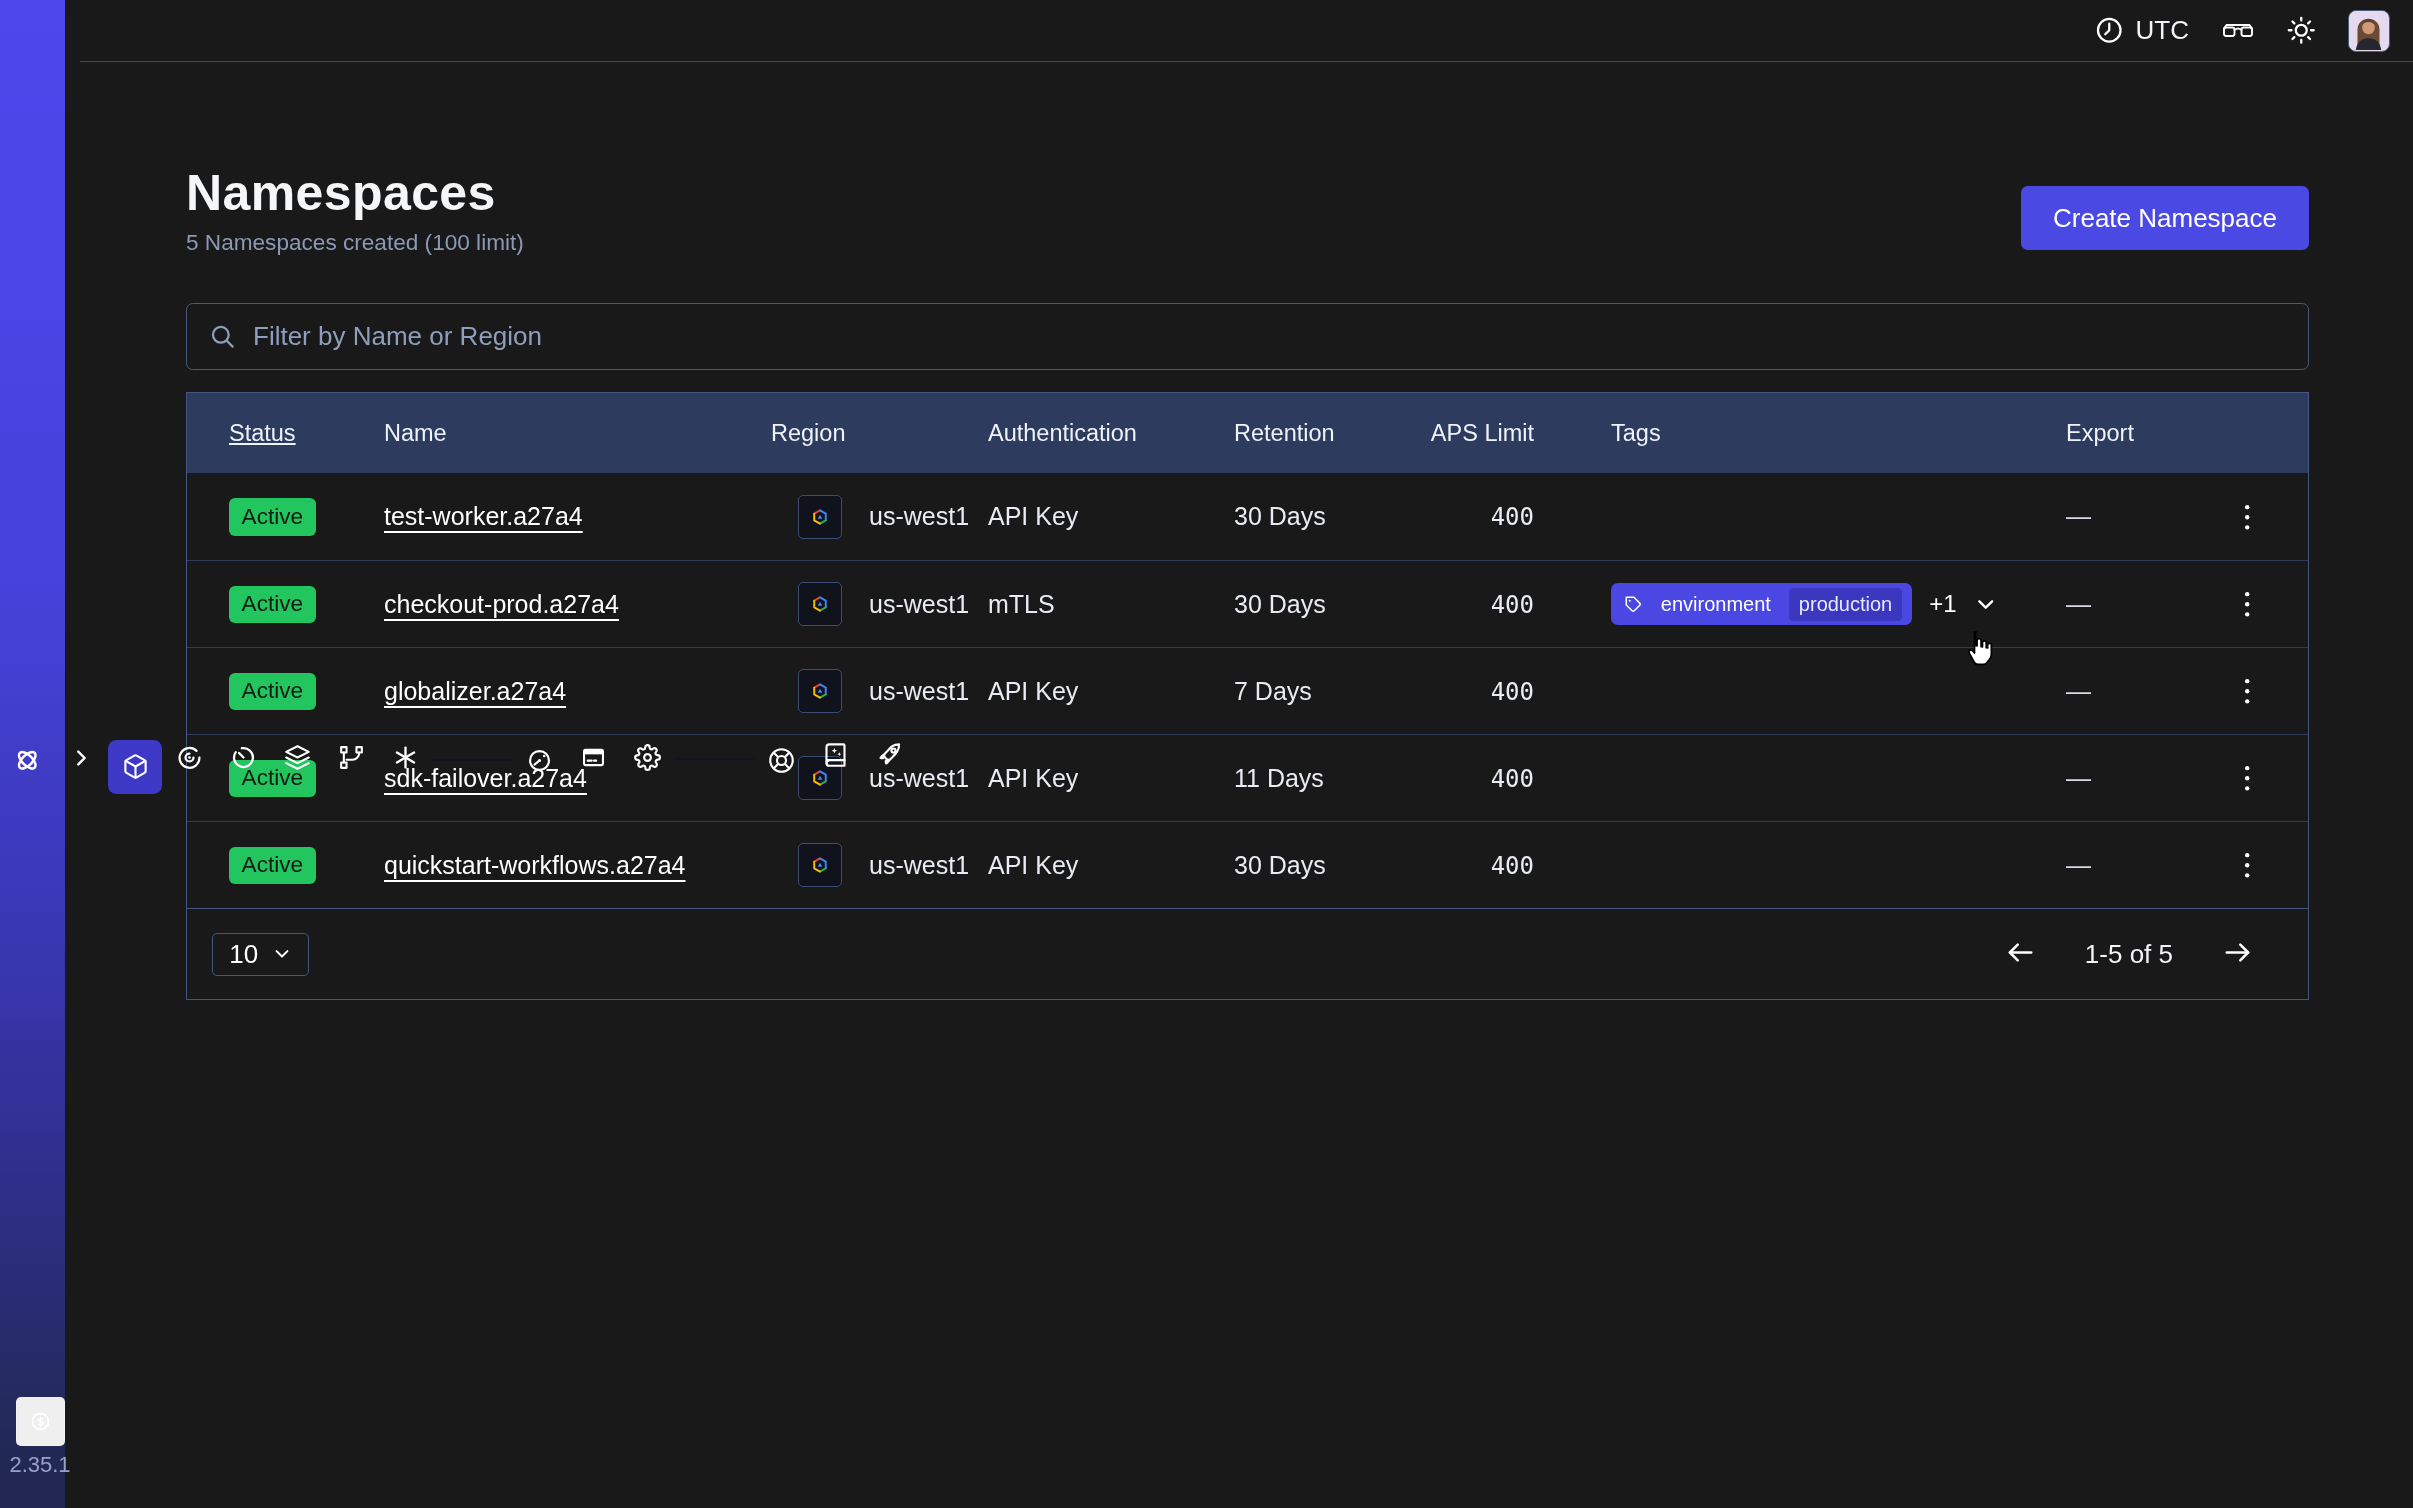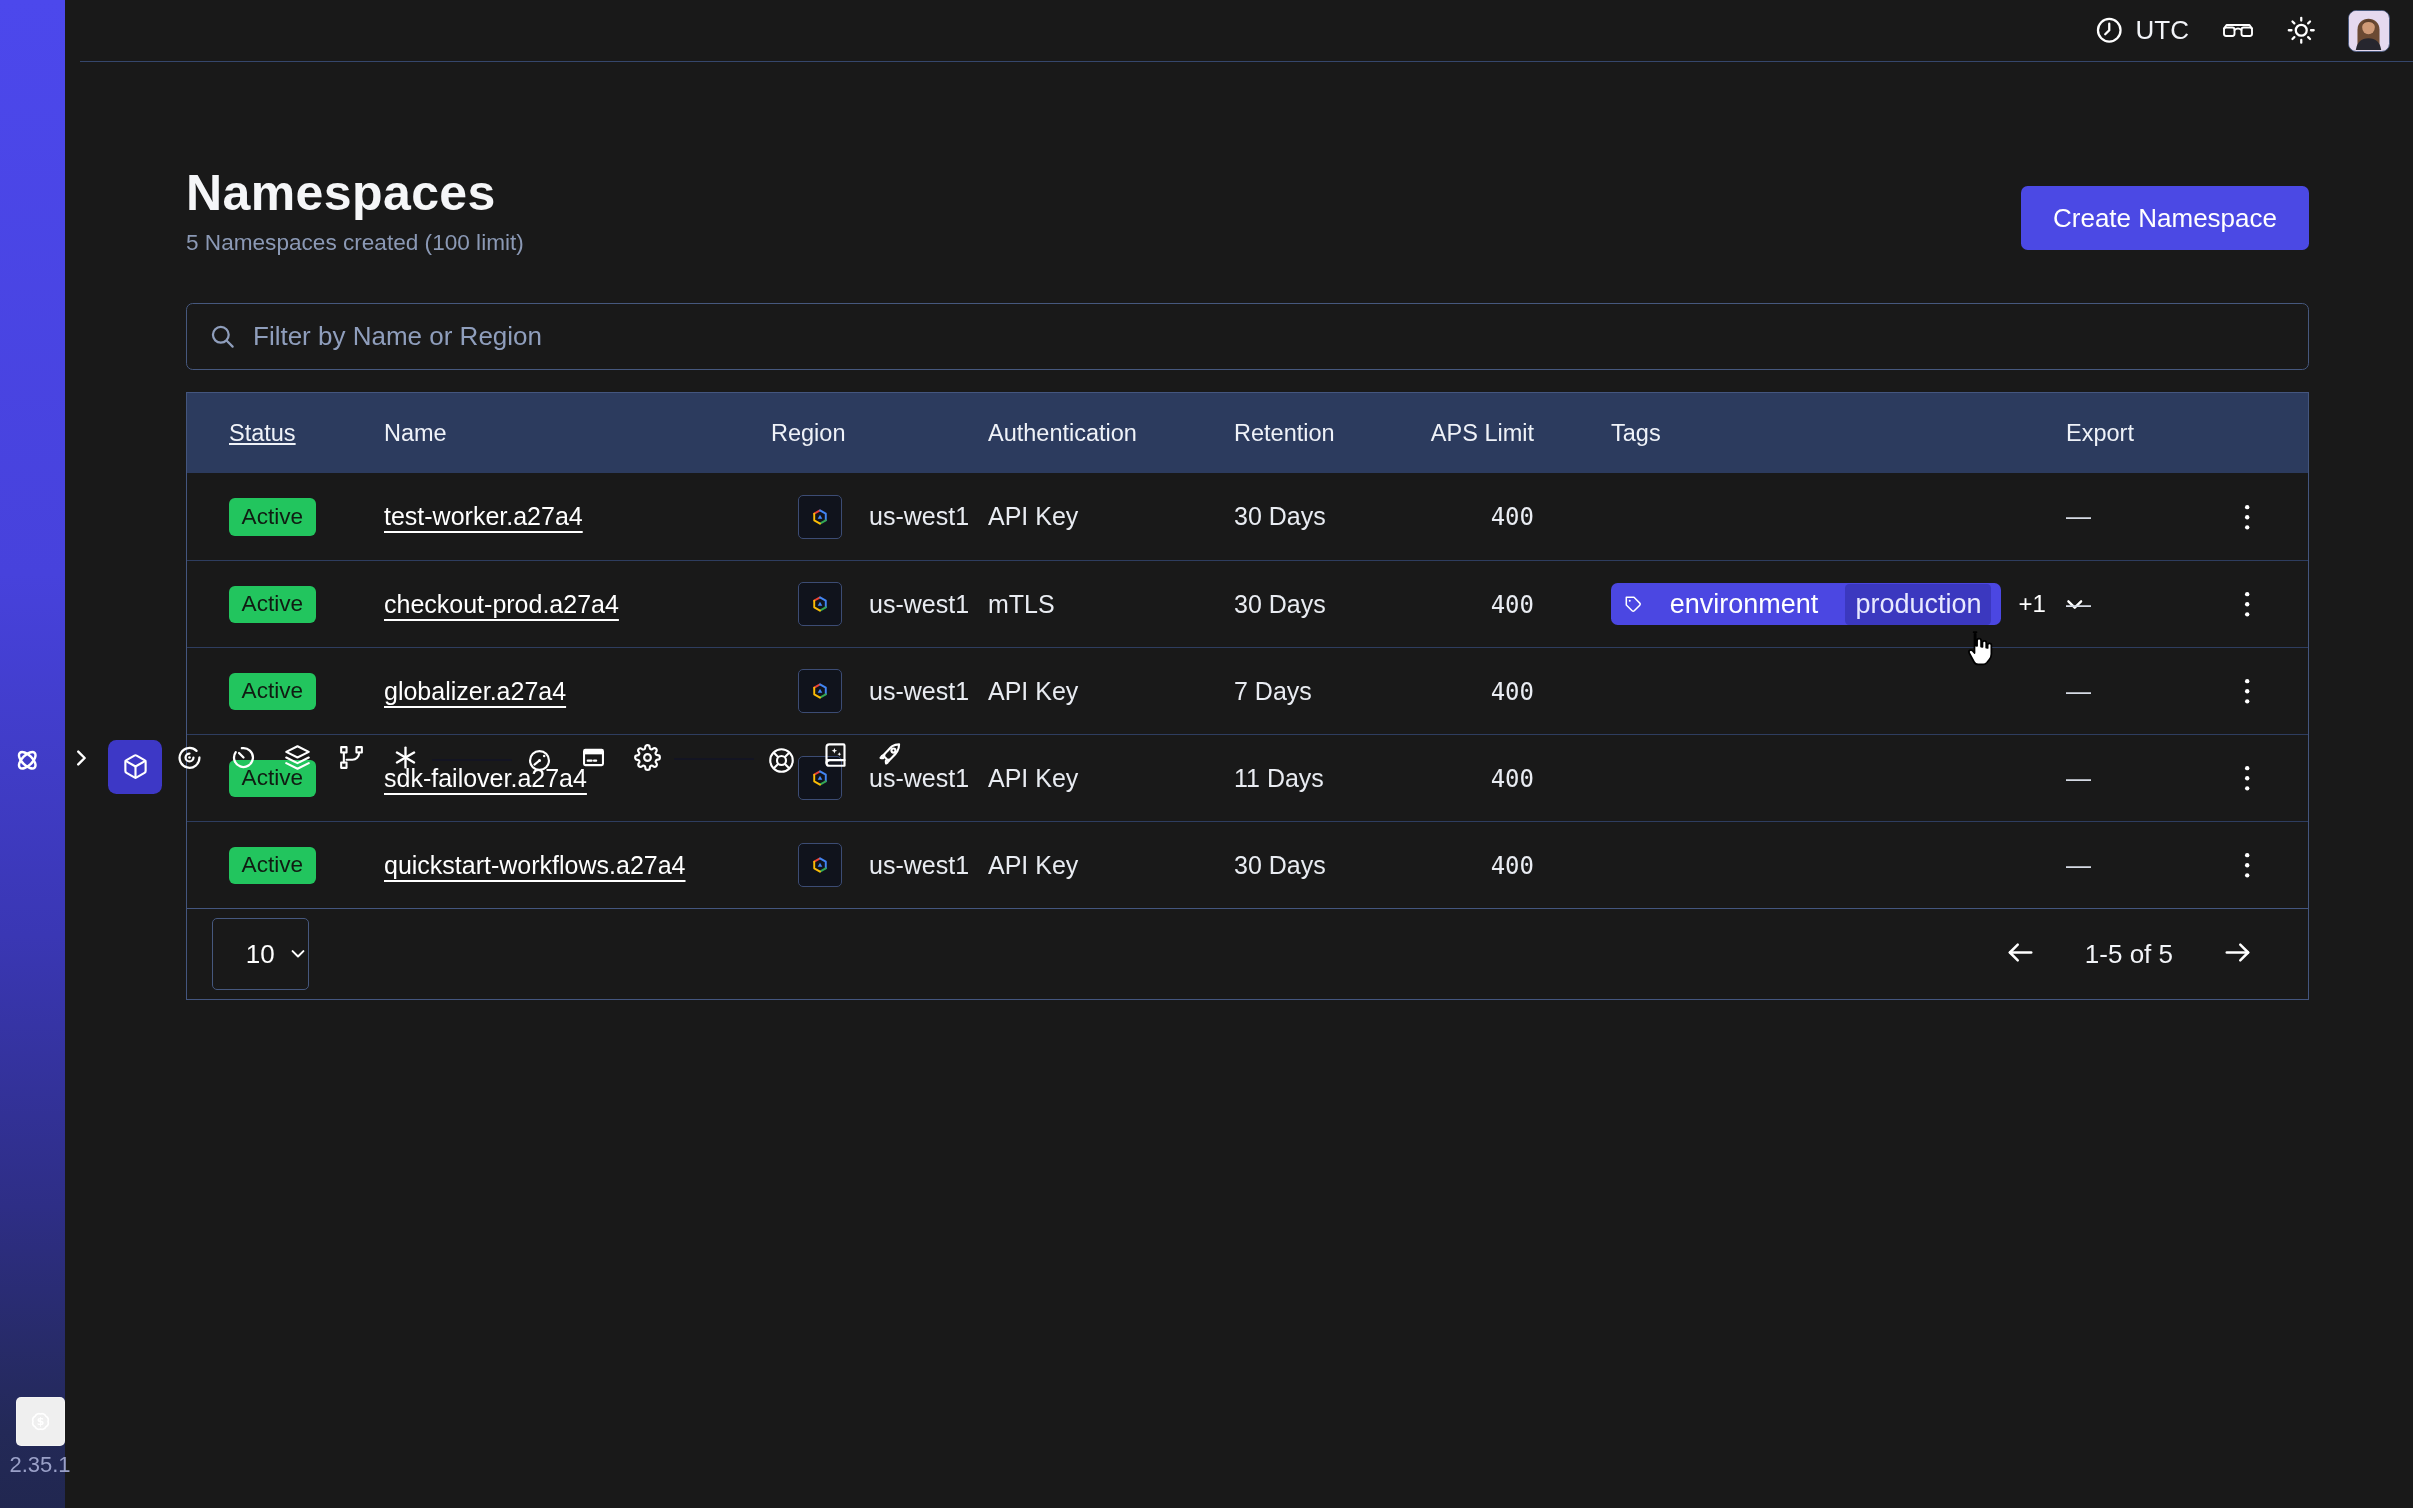--- a/index.html
+++ b/index.html
@@ -60,30 +60,30 @@
     padding:5.9px 12.6px; border-radius:5.9px; }
   .ns-link { color:#fff; text-decoration:underline; text-underline-offset:5.9px;
     text-decoration-thickness:1.7px; cursor:pointer; }
   .region { display:flex; align-items:center; gap:27px;margin-left:27px; }
   .gcp-box { width:44px; height:44px; border:1.7px solid #3c4c74; border-radius:5px;
     display:flex; align-items:center; justify-content:center; background:#10131c; }
   .dash { color:#d5dae4; }
   .kebab { width:34px; height:47px; display:flex; align-items:center; justify-content:center;
     cursor:pointer; color:#fff; background:none; border:none; }
   .tagpill { height:42px; background:#4b47e2; border-radius:6.7px; display:inline-flex;
-    align-items:center; gap:27px; padding:0 10px 0 13.4px; color:#fff; font-size:27px; cursor:pointer; }
+    align-items:center; gap:18px; padding:0 10px 0 13.4px; color:#fff; font-size:20px; cursor:pointer; }
   .tagpill .inner { background:#3b38bf; border-radius:4.2px; padding:5px 10px; color:#e8e9ff; }
   .more { font-size:24px; color:#fff; }
   .tag-chev { cursor:pointer; color:#fff; display:flex; }
 
   
   .pager { height:91px; border-top:1.7px solid #44567f; display:flex; align-items:center;
     justify-content:space-between; padding:0 54px 0 25px; background:#191919; }
-  .psize { height:72px; min-width:97px; border:1.7px solid #46587e; border-radius:5px;
-    display:flex; align-items:center; justify-content:flex-end; gap:13.4px; font-size:26px;
+  .psize { height:43px; min-width:97px; border:1.7px solid #46587e; border-radius:5px;
+    display:flex; align-items:center; justify-content:center; gap:13.4px; font-size:26px;
     color:#fff; cursor:pointer; background:transparent; }
   .pnav { display:flex; align-items:flex-start; gap:49px; font-size:26px; color:#f2f4f8; }
   .parrow { background:none; border:none; color:#fff; cursor:pointer; display:flex; }
 
   .cursor { position:absolute; left:1963px; top:629px; z-index:50; pointer-events:none; }
   svg { display:block; }
 </style>
 </head>
 <body>
 

